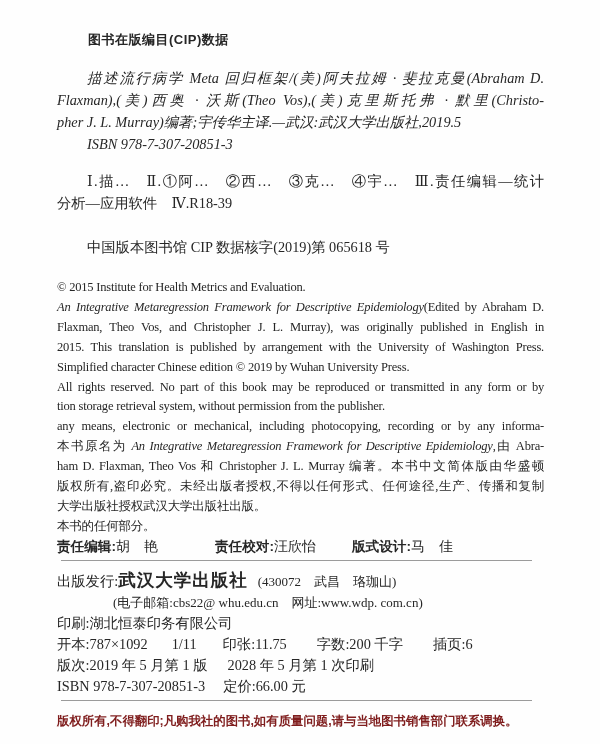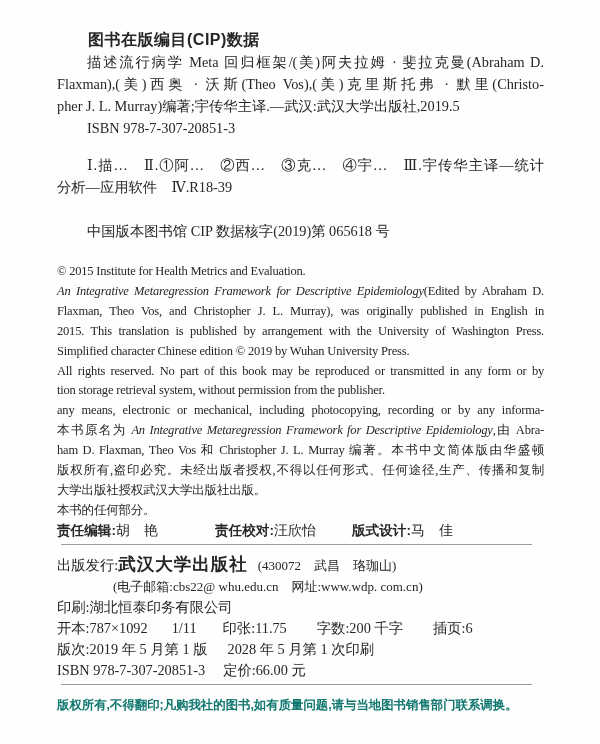--- a/index.html
+++ b/index.html
@@ -10,23 +10,23 @@
     box-sizing:border-box; padding:30px 56px 0 57px;
     font-family:"Liberation Serif","DejaVu Serif",serif;
   }
   .ln { min-height:1em; }
   .indent { text-indent:30px; }
   .just { text-align:justify; text-align-last:justify; }
   .just-cjk { text-align:justify; text-align-last:justify; text-justify:inter-character; }
   .it { font-style:italic; }
 
   .cip-header { font-family:"Liberation Sans","DejaVu Sans",sans-serif; font-weight:700;
-    font-size:16px; line-height:20px; margin-left:31px; letter-spacing:0.5px; }
+    font-size:13px; line-height:20px; margin-left:31px; letter-spacing:0.5px; }
 
-  .cip-record { margin-top:1px; font-size:14.3px; line-height:22px; }
+  .cip-record { margin-top:17px; font-size:14.3px; line-height:22px;font-style:italic; }
   .classification { margin-top:15px; font-size:14.3px; line-height:22px; }
   .registry { margin-top:22px; font-size:14.3px; line-height:22px; text-indent:30px; }
 
   .copyright { margin-top:20px; font-size:12.5px; line-height:19.9px; letter-spacing:-0.2px; }
 
   .staff { font-size:14px; line-height:20px; white-space:nowrap; }
   .staff .grp { display:inline-block; }
   .staff .g1 { width:158px; }
   .staff .g2 { width:137px; }
   .staff .lbl { font-family:"Liberation Sans","DejaVu Sans",sans-serif; font-weight:700; font-size:13.6px; }
@@ -36,38 +36,38 @@
   .publishing { padding-top:9px; font-size:14.3px; line-height:21px; }
   .pub-name { font-family:"Liberation Sans","DejaVu Sans",sans-serif; font-weight:700;
     font-size:17.5px; letter-spacing:1px; }
   .pub-addr { font-size:13px; margin-left:10px; }
   .contact { padding-left:56px; font-size:13px; }
   .seg { display:inline-block; }
   .m24 { margin-right:24px; } .m26 { margin-right:26px; } .m30 { margin-right:30px; }
   .m20 { margin-right:20px; } .m18 { margin-right:18px; }
 
   .footer-notice { margin-top:10px; font-family:"Liberation Sans","DejaVu Sans",sans-serif;
-    font-weight:700; font-size:12.4px; line-height:20px; color:#0f766e; white-space:nowrap; }
+    font-weight:700; font-size:12.4px; line-height:20px; color:#7f1d1d; white-space:nowrap; }
 </style>
 </head>
 <body>
 
 <div class="page">
 
   <div class="cip-header">图书在版编目(CIP)数据</div>
 
   <div class="cip-record">
     <div class="ln just indent">描述流行病学 Meta 回归框架/(美)阿夫拉姆 · 斐拉克曼(Abraham D.</div>
     <div class="ln just">Flaxman),(美)西奥 · 沃斯(Theo Vos),(美)克里斯托弗 · 默里(Christo-</div>
     <div class="ln">pher J. L. Murray)编著;宇传华主译.—武汉:武汉大学出版社,2019.5</div>
     <div class="ln indent">ISBN 978-7-307-20851-3</div>
   </div>
 
   <div class="classification">
-    <div class="ln just indent">Ⅰ.描…　Ⅱ.①阿…　②西…　③克…　④宇…　Ⅲ.宇传华主译—统计</div>
+    <div class="ln just indent">Ⅰ.描…　Ⅱ.①阿…　②西…　③克…　④宇…　Ⅲ.责任编辑—统计</div>
     <div class="ln">分析—应用软件　Ⅳ.R18-39</div>
   </div>
 
   <div class="registry">中国版本图书馆 CIP 数据核字(2019)第 065618 号</div>
 
   <div class="copyright">
     <div class="ln">© 2015 Institute for Health Metrics and Evaluation.</div>
     <div class="ln just"><span class="it">An Integrative Metaregression Framework for Descriptive Epidemiology</span><span>(Edited by Abraham D.</span></div>
     <div class="ln just">Flaxman, Theo Vos, and Christopher J. L. Murray), was originally published in English in</div>
     <div class="ln just">2015. This translation is published by arrangement with the University of Washington Press.</div>

